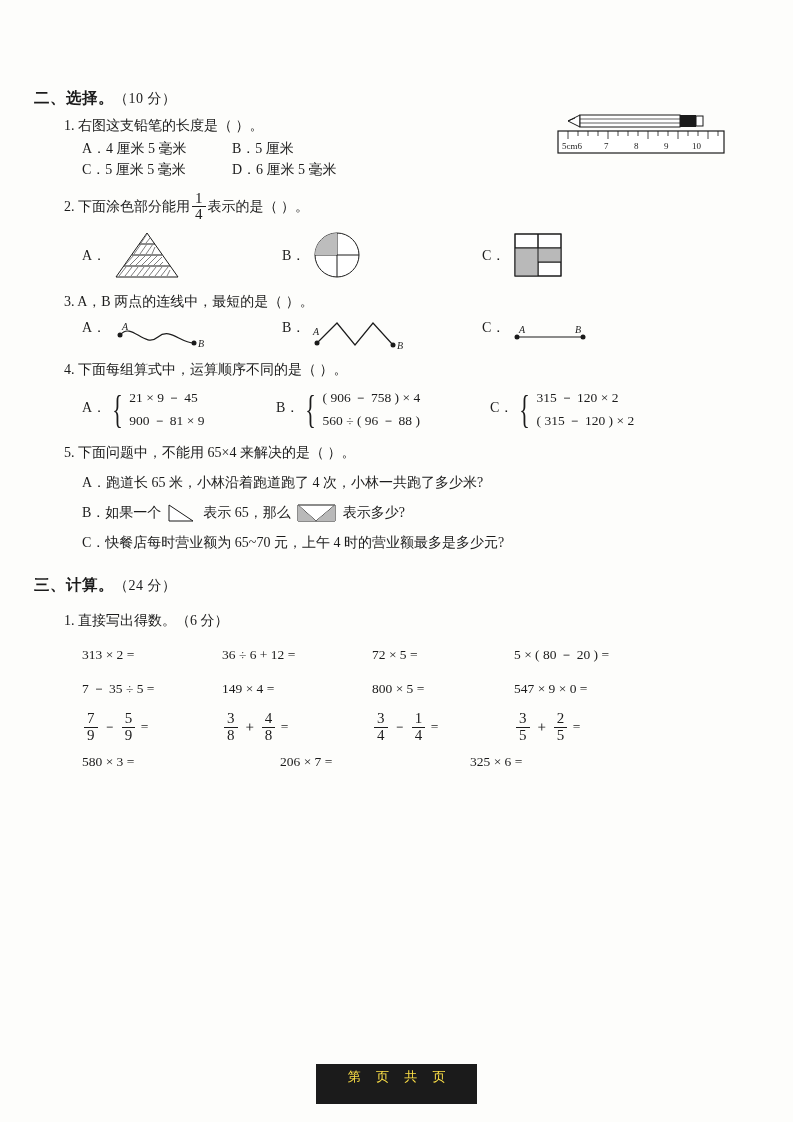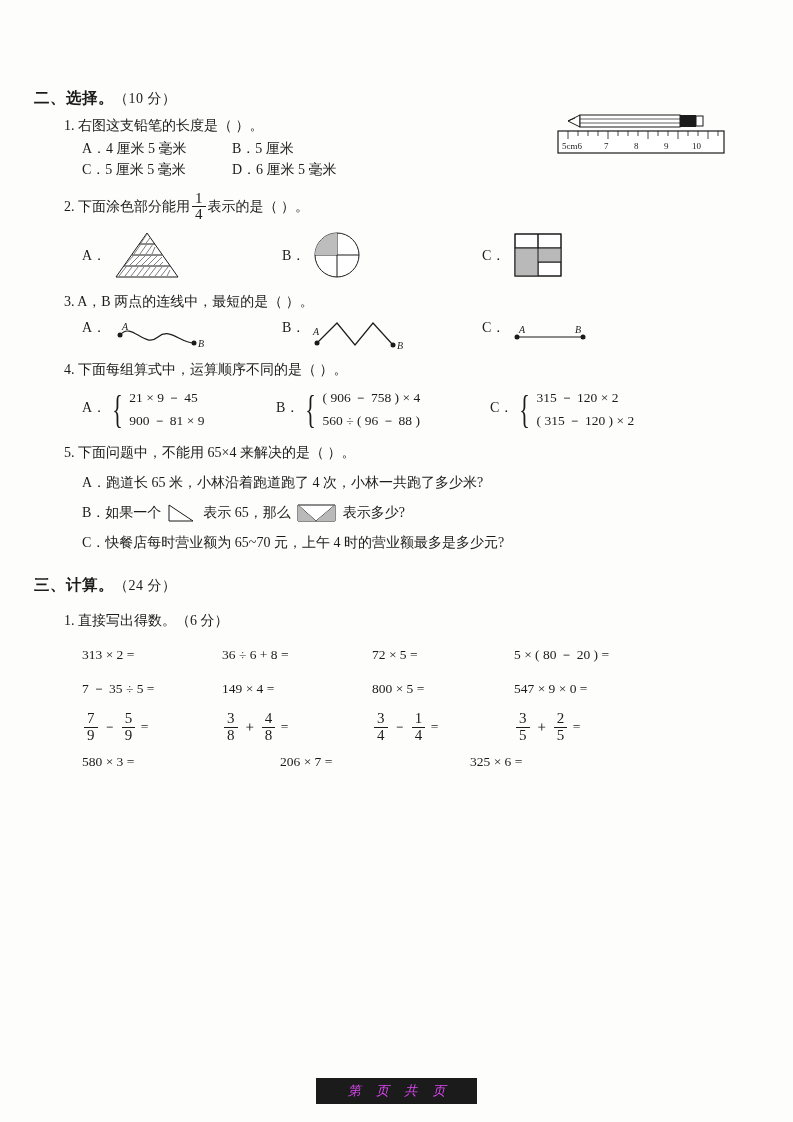--- a/index.html
+++ b/index.html
@@ -98,25 +98,24 @@
   .vrow>div:nth-child(1){width:198px;}
   .vrow>div:nth-child(2){width:190px;}
   
   .footer{
     position:absolute;left:0;right:0;bottom:18px;
     text-align:center;
   }
   .footbar{
     display:inline-block;
     background:#1b1b1b;
-    color:#d946ef;
+    color:#fde047;
     font-size:13px;
     letter-spacing:6px;
-    padding:4px 26px 4px 32px;
-    font-style:italic;
+    padding:4px 26px 18px 32px;
   }
   
   svg{display:block;}
 </style>
 </head>
 <body>
 
 <div class="page">
   <div class="content">
 
@@ -360,21 +359,21 @@
           <div class="calcline">313 × 2 =</div>
           <div class="calcline">7 － 35 ÷ 5 =</div>
           <div class="calcline fr">
             <span class="frac bigfrac"><span class="num">7</span><span class="den">9</span></span>
             <span>－</span>
             <span class="frac bigfrac"><span class="num">5</span><span class="den">9</span></span>
             <span>=</span>
           </div>
         </div>
         <div class="cw2">
-          <div class="calcline">36 ÷ 6 + 8 =</div>
+          <div class="calcline">36 ÷ 6 + 12 =</div>
           <div class="calcline">149 × 4 =</div>
           <div class="calcline fr">
             <span class="frac bigfrac"><span class="num">3</span><span class="den">8</span></span>
             <span>＋</span>
             <span class="frac bigfrac"><span class="num">4</span><span class="den">8</span></span>
             <span>=</span>
           </div>
         </div>
         <div class="cw3">
           <div class="calcline">72 × 5 =</div>

